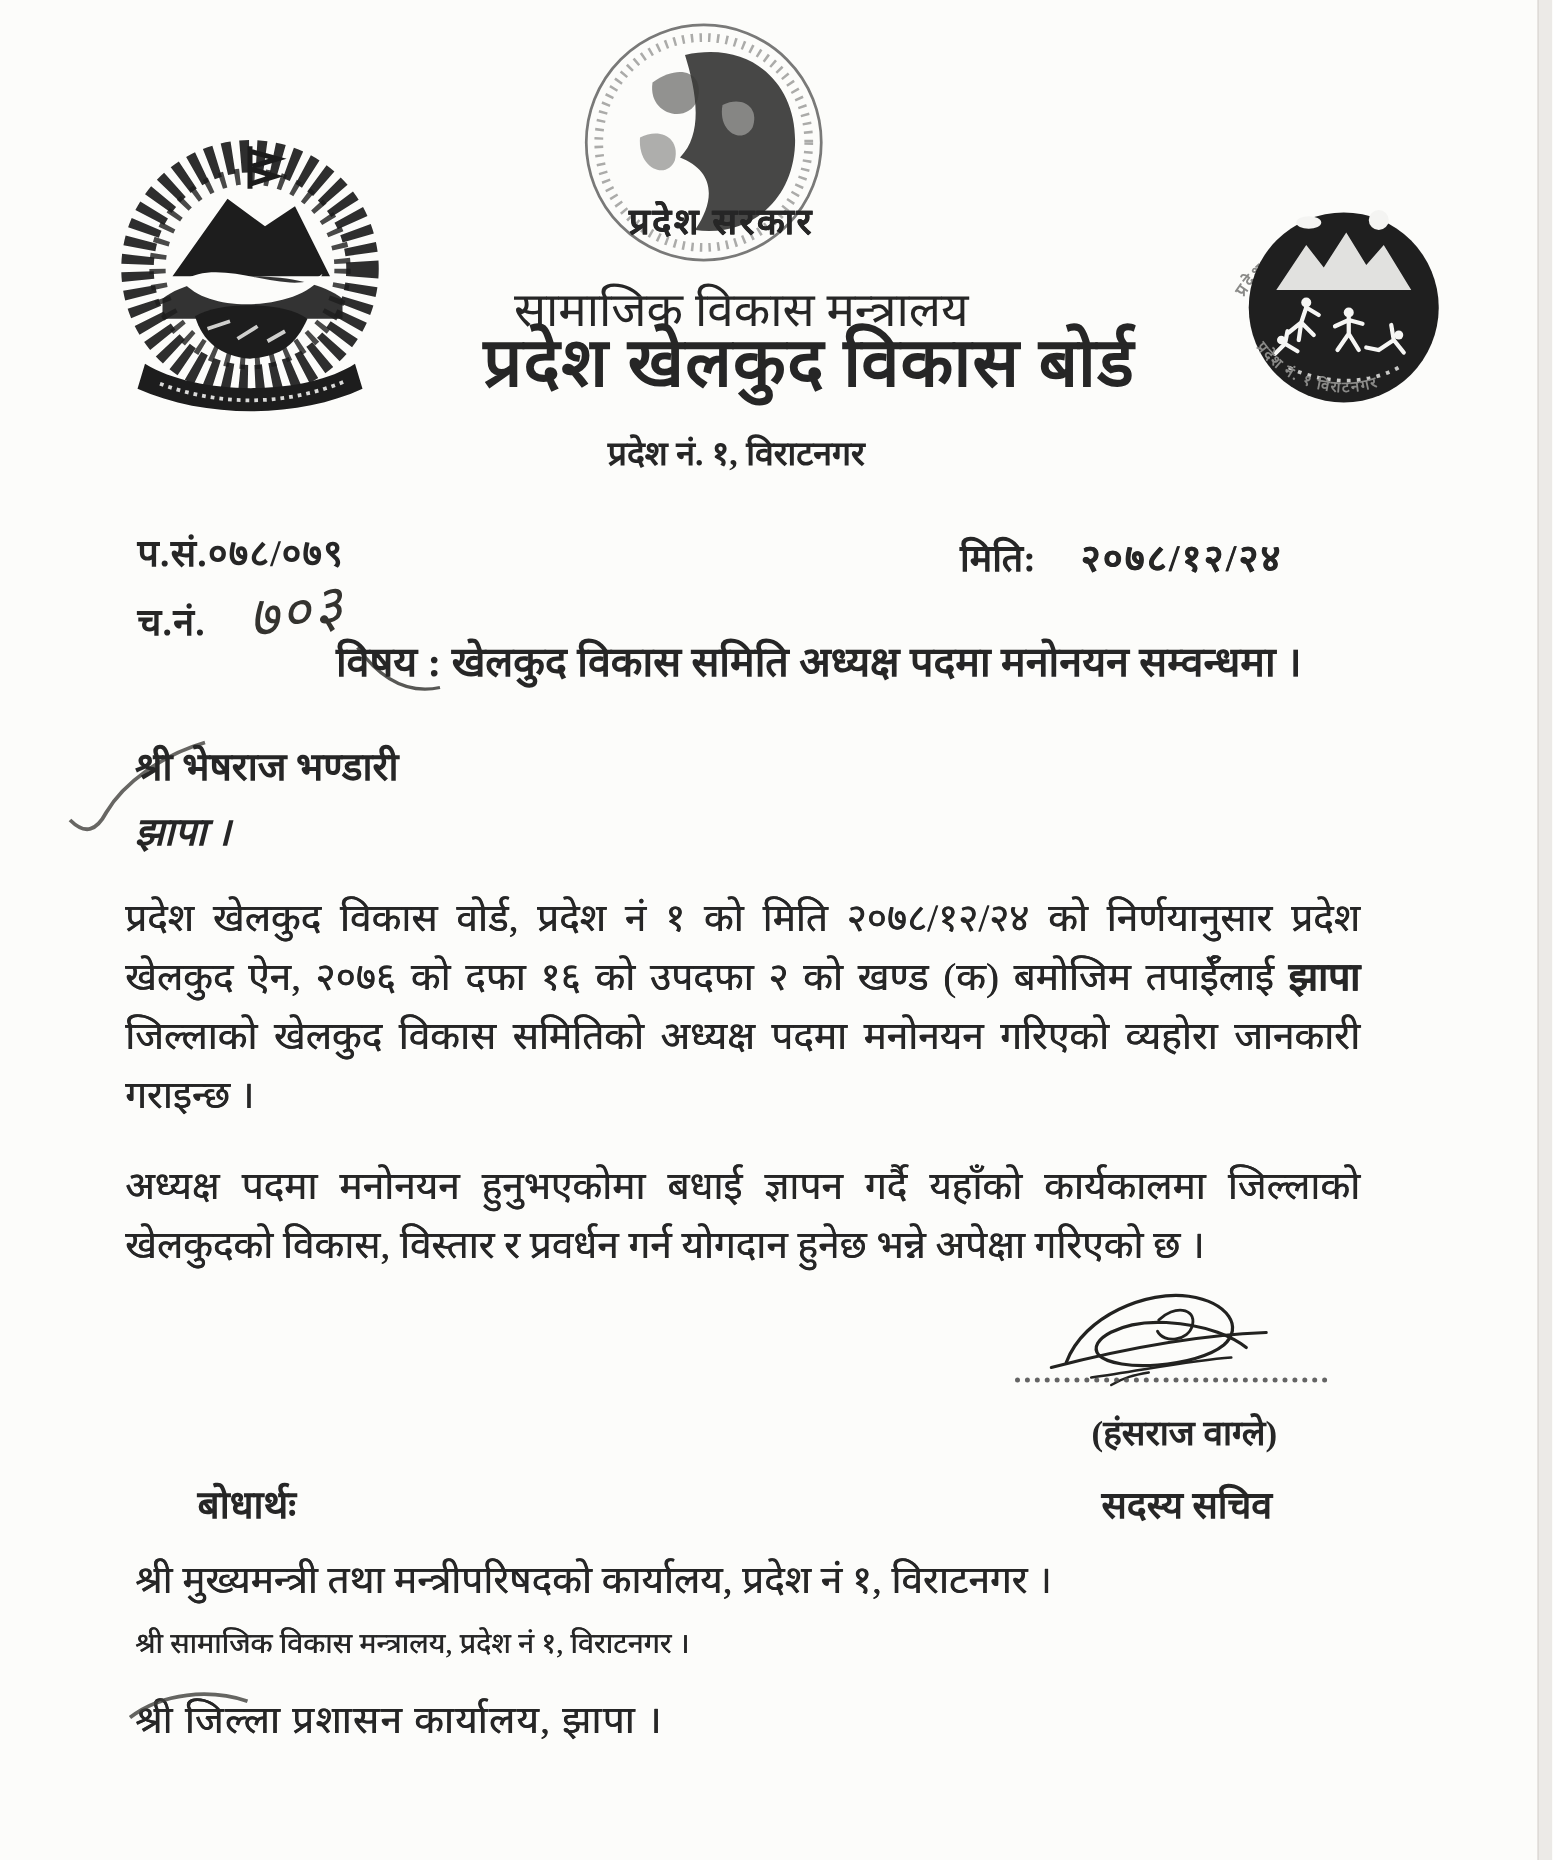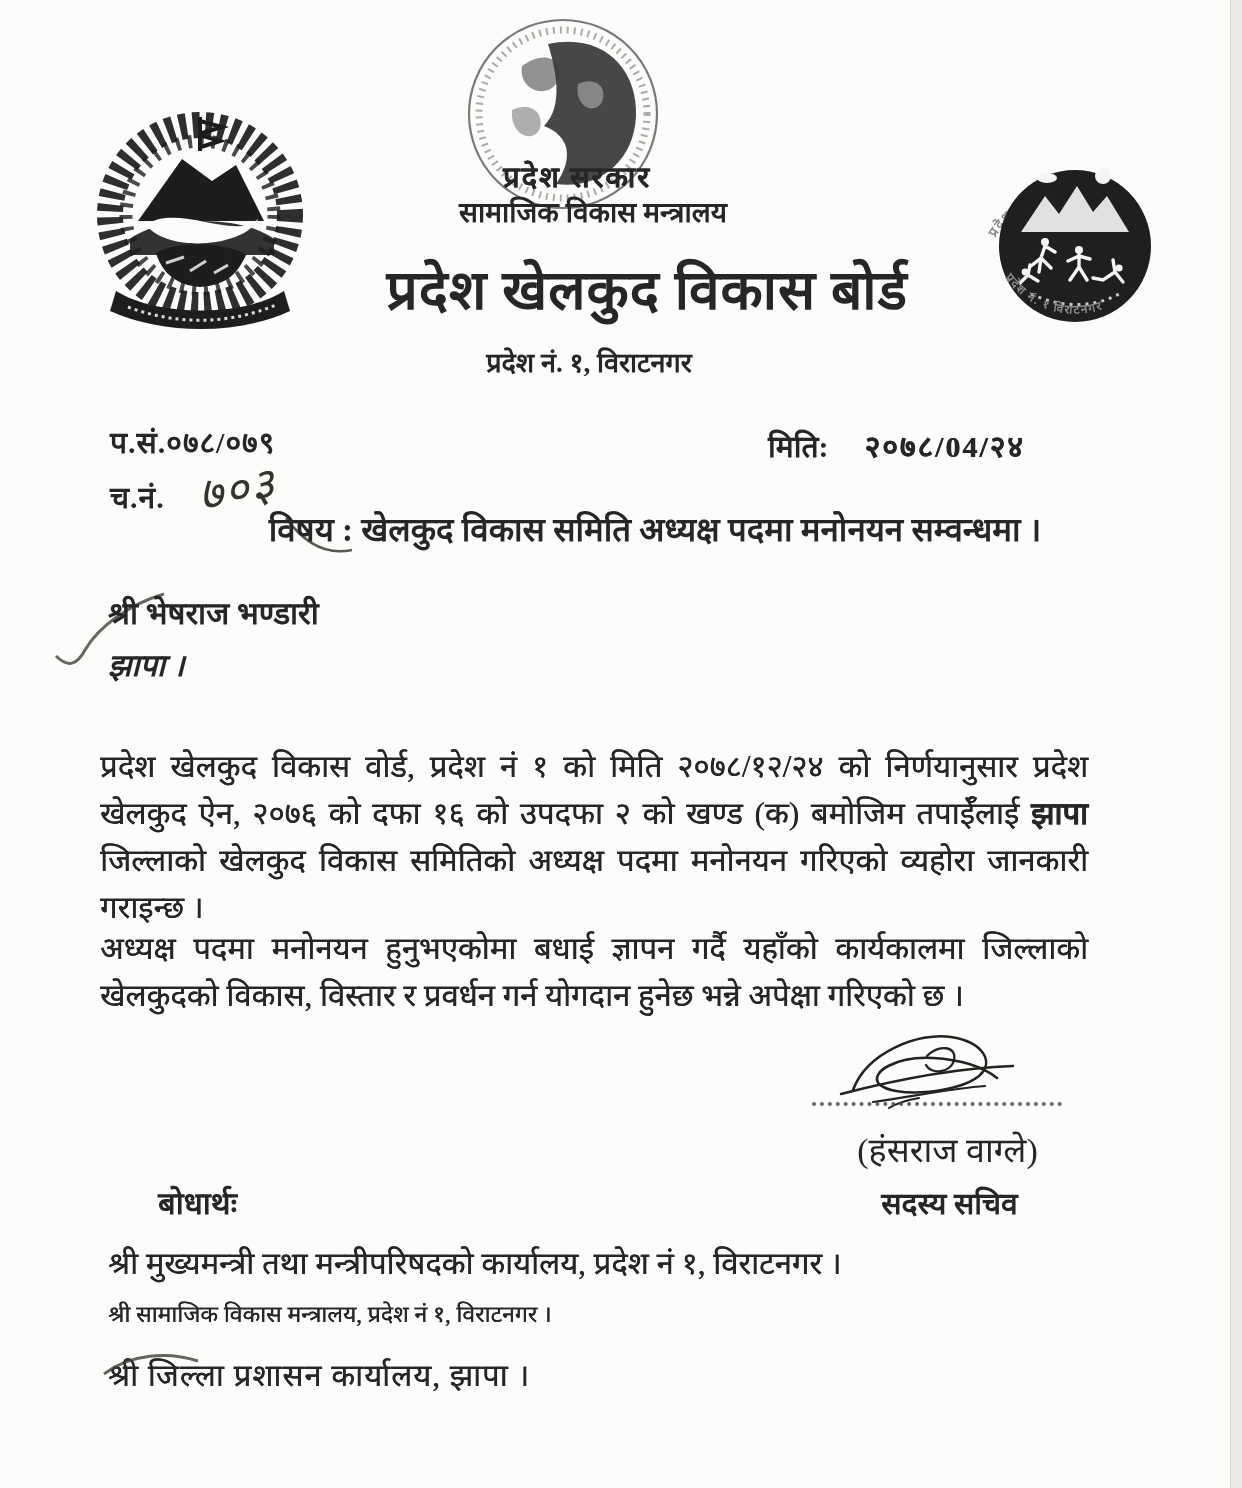--- a/index.html
+++ b/index.html
@@ -12,43 +12,43 @@
     color:#262626;
   }
   .abs{position:absolute;}
   .thick{text-shadow:0.35px 0 0 currentColor;}
   .center{text-align:center;}
   .edge-strip{
     position:absolute;top:0;right:0;width:11px;height:100%;
     background:#eceae7;border-left:1px solid #d9d6d2;
   }
   .gov-line{left:452px;top:156px;width:250px;font-size:29px;font-weight:700;letter-spacing:2px;}
-  .ministry-line{left:388px;top:192px;width:410px;font-size:28px;font-weight:700;}
+  .ministry-line{left:388px;top:220px;width:410px;font-size:38px;font-weight:400;}
   .board-line{left:276px;top:250px;width:632px;font-size:55px;font-weight:700;letter-spacing:1px;text-align:right;}
   .loc-line{left:448px;top:343px;width:282px;font-size:27px;font-weight:700;}
   .ref-no{left:110px;top:421px;font-size:30px;font-weight:700;letter-spacing:1px;}
   .disp-label{left:110px;top:476px;font-size:30px;font-weight:700;letter-spacing:1px;}
   .disp-no{
     left:198px;top:456px;font-size:46px;font-style:italic;font-weight:400;
     color:#34332f;transform:rotate(-9deg);letter-spacing:2px;
   }
   .date-row{left:768px;top:425px;font-size:30px;font-weight:700;}
   .date-row .val{margin-left:36px;letter-spacing:2px;}
   .subject{left:235px;top:506px;width:840px;font-size:33px;font-weight:700;}
   .addr-name{left:108px;top:591px;font-size:31px;font-weight:700;}
   .addr-place{left:108px;top:643px;font-size:31px;font-weight:700;font-style:italic;}
   .para{
     left:100px;width:988px;font-size:31px;line-height:47px;
     text-align:justify;font-weight:400;
   }
-  .p1{top:711px;margin-top:32px;}
+  .p1{top:711px;}
   .p2{top:925px;}
   .para b{font-weight:700;}
   .dotline{left:812px;top:1070px;width:250px;height:32px;border-bottom:4px dotted #4a4a4a;opacity:.85;}
-  .sig-name{left:845px;top:1126px;width:205px;font-size:34px;font-weight:400;text-align:center;}
+  .sig-name{left:845px;top:1126px;width:205px;font-size:28px;font-weight:700;text-align:center;}
   .sig-title{left:862px;top:1182px;width:175px;font-size:30px;font-weight:700;text-align:center;}
   .bodharth{left:158px;top:1181px;font-size:31px;font-weight:700;}
   .cc0{left:108px;top:1241px;font-size:31px;font-weight:400;}
   .cc1{left:108px;top:1297px;font-size:23px;font-weight:400;}
   .cc2{left:108px;top:1353px;font-size:31px;font-weight:400;letter-spacing:1px;}
   svg{display:block;}
 </style>
 </head>
 <body>
 
@@ -112,21 +112,21 @@
   <div class="abs board-line center">प्रदेश खेलकुद विकास बोर्ड</div>
   <div class="abs loc-line center">प्रदेश नं. १, विराटनगर</div>
 
   <div class="abs ref-no">प.सं.०७८/०७९</div>
   <div class="abs disp-label">च.नं.</div>
   <div class="abs disp-no">७०३</div>
   <svg class="abs" style="left:190px;top:470px;" width="180" height="100" viewBox="0 0 180 100">
     <path d="M96,48 C112,70 134,86 162,80" stroke="#3a3936" stroke-width="2.6" fill="none" opacity="0.85"></path>
   </svg>
   <div class="abs date-row">
-    <span>मिति:</span><span class="val thick">२०७८/04/२४</span>
+    <span>मिति:</span><span class="val thick">२०७८/१२/२४</span>
   </div>
 
   <div class="abs subject center">विषय : खेलकुद विकास समिति अध्यक्ष पदमा मनोनयन सम्वन्धमा ।</div>
 
   <svg class="abs" style="left:50px;top:584px;" width="120" height="92" viewBox="0 0 120 92">
     <path d="M6,72 C18,84 27,81 35,66 C49,42 80,20 114,10" stroke="#4c4b48" stroke-width="3" fill="none" opacity="0.85"></path>
   </svg>
   <div class="abs addr-name">श्री भेषराज भण्डारी</div>
   <div class="abs addr-place">झापा ।</div>
 

